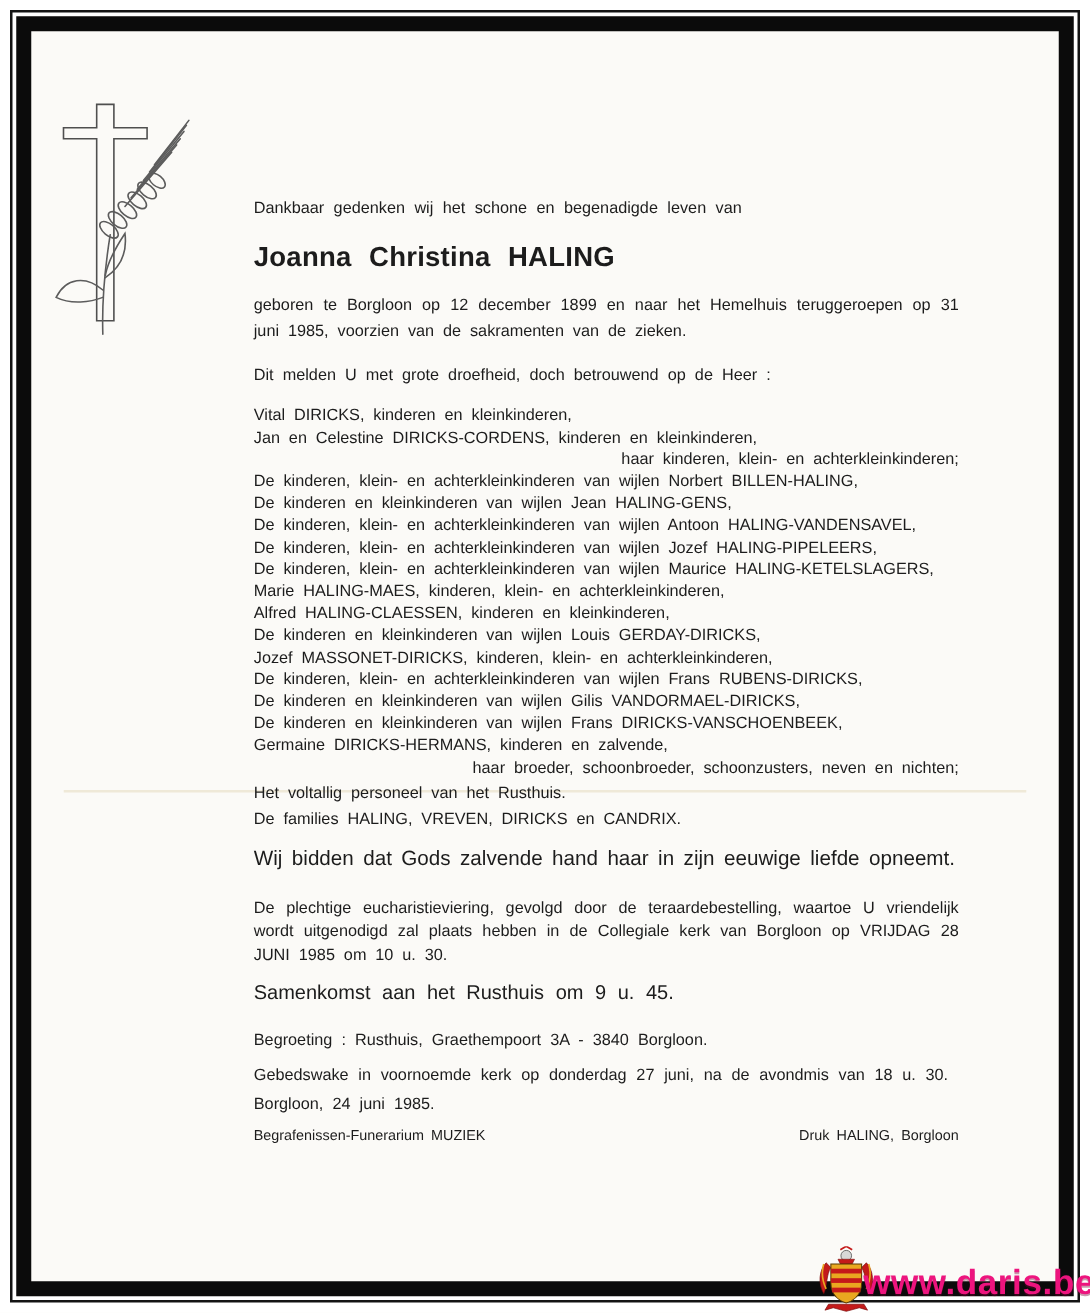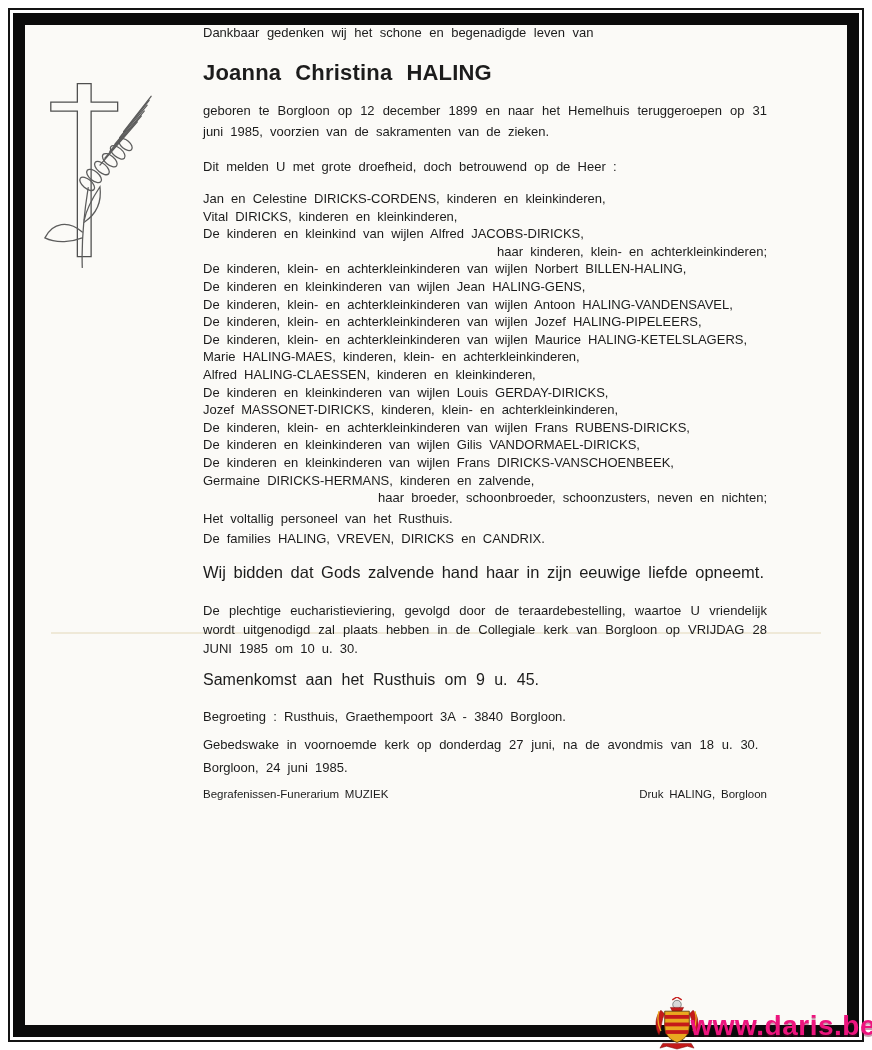--- a/index.html
+++ b/index.html
@@ -36,21 +36,21 @@
     width:118px; height:200px;
   }
   .illustration svg { width:100%; height:100%; }
 
   .content {
     position:absolute; inset:0;
     padding:0 80px 0 178px;
     word-spacing:0.22em;
   }
 
-  .intro        { font-size:13px; line-height:16px; word-spacing:0.3em; }
+  .intro        { margin-top:133px; font-size:13px; line-height:16px; word-spacing:0.3em; }
   .title        { margin-top:19px;  font-size:22px; line-height:25px; font-weight:bold; word-spacing:0.35em; letter-spacing:0.2px; }
   .subtitle     { margin-top:10px;  font-size:15.5px; line-height:18px; font-weight:bold; word-spacing:0.35em; }
   .life-dates   { margin-top:15px;  font-size:13px; line-height:21px; text-align:justify; }
   .announcement { margin-top:17px;  font-size:13px; line-height:16px; word-spacing:0.28em; }
 
   .family-list  { margin-top:15px;  font-size:13px; line-height:17.6px; }
   .fam-line     { white-space:nowrap; }
   .fam-line.indent { text-align:right; white-space:normal; }
 
   .staff-line    { margin-top:3px;  font-size:13px; line-height:17.6px; }
@@ -127,25 +127,24 @@
       <div class="intro">Dankbaar gedenken wij het schone en begenadigde leven van</div>
 
       <div class="title">Joanna Christina HALING</div>
 
       <div class="life-dates">geboren te Borgloon op 12 december 1899 en naar het Hemelhuis teruggeroepen op 31 juni 1985, voorzien van de sakramenten van de zieken.</div>
 
       <div class="announcement">Dit melden U met grote droefheid, doch betrouwend op de Heer :</div>
 
       <div class="family-list">
 
+          <div class="fam-line">Vital DIRICKS, kinderen en kleinkinderen,</div>
+
           <div class="fam-line">Jan en Celestine DIRICKS-CORDENS, kinderen en kleinkinderen,</div>
 
-          <div class="fam-line">Vital DIRICKS, kinderen en kleinkinderen,</div>
-
-          <div class="fam-line">De kinderen en kleinkind van wijlen Alfred JACOBS-DIRICKS,</div>
 
           <div class="fam-line indent">haar kinderen, klein- en achterkleinkinderen;</div>
 
           <div class="fam-line">De kinderen, klein- en achterkleinkinderen van wijlen Norbert BILLEN-HALING,</div>
 
           <div class="fam-line">De kinderen en kleinkinderen van wijlen Jean HALING-GENS,</div>
 
           <div class="fam-line">De kinderen, klein- en achterkleinkinderen van wijlen Antoon HALING-VANDENSAVEL,</div>
 
           <div class="fam-line">De kinderen, klein- en achterkleinkinderen van wijlen Jozef HALING-PIPELEERS,</div>

